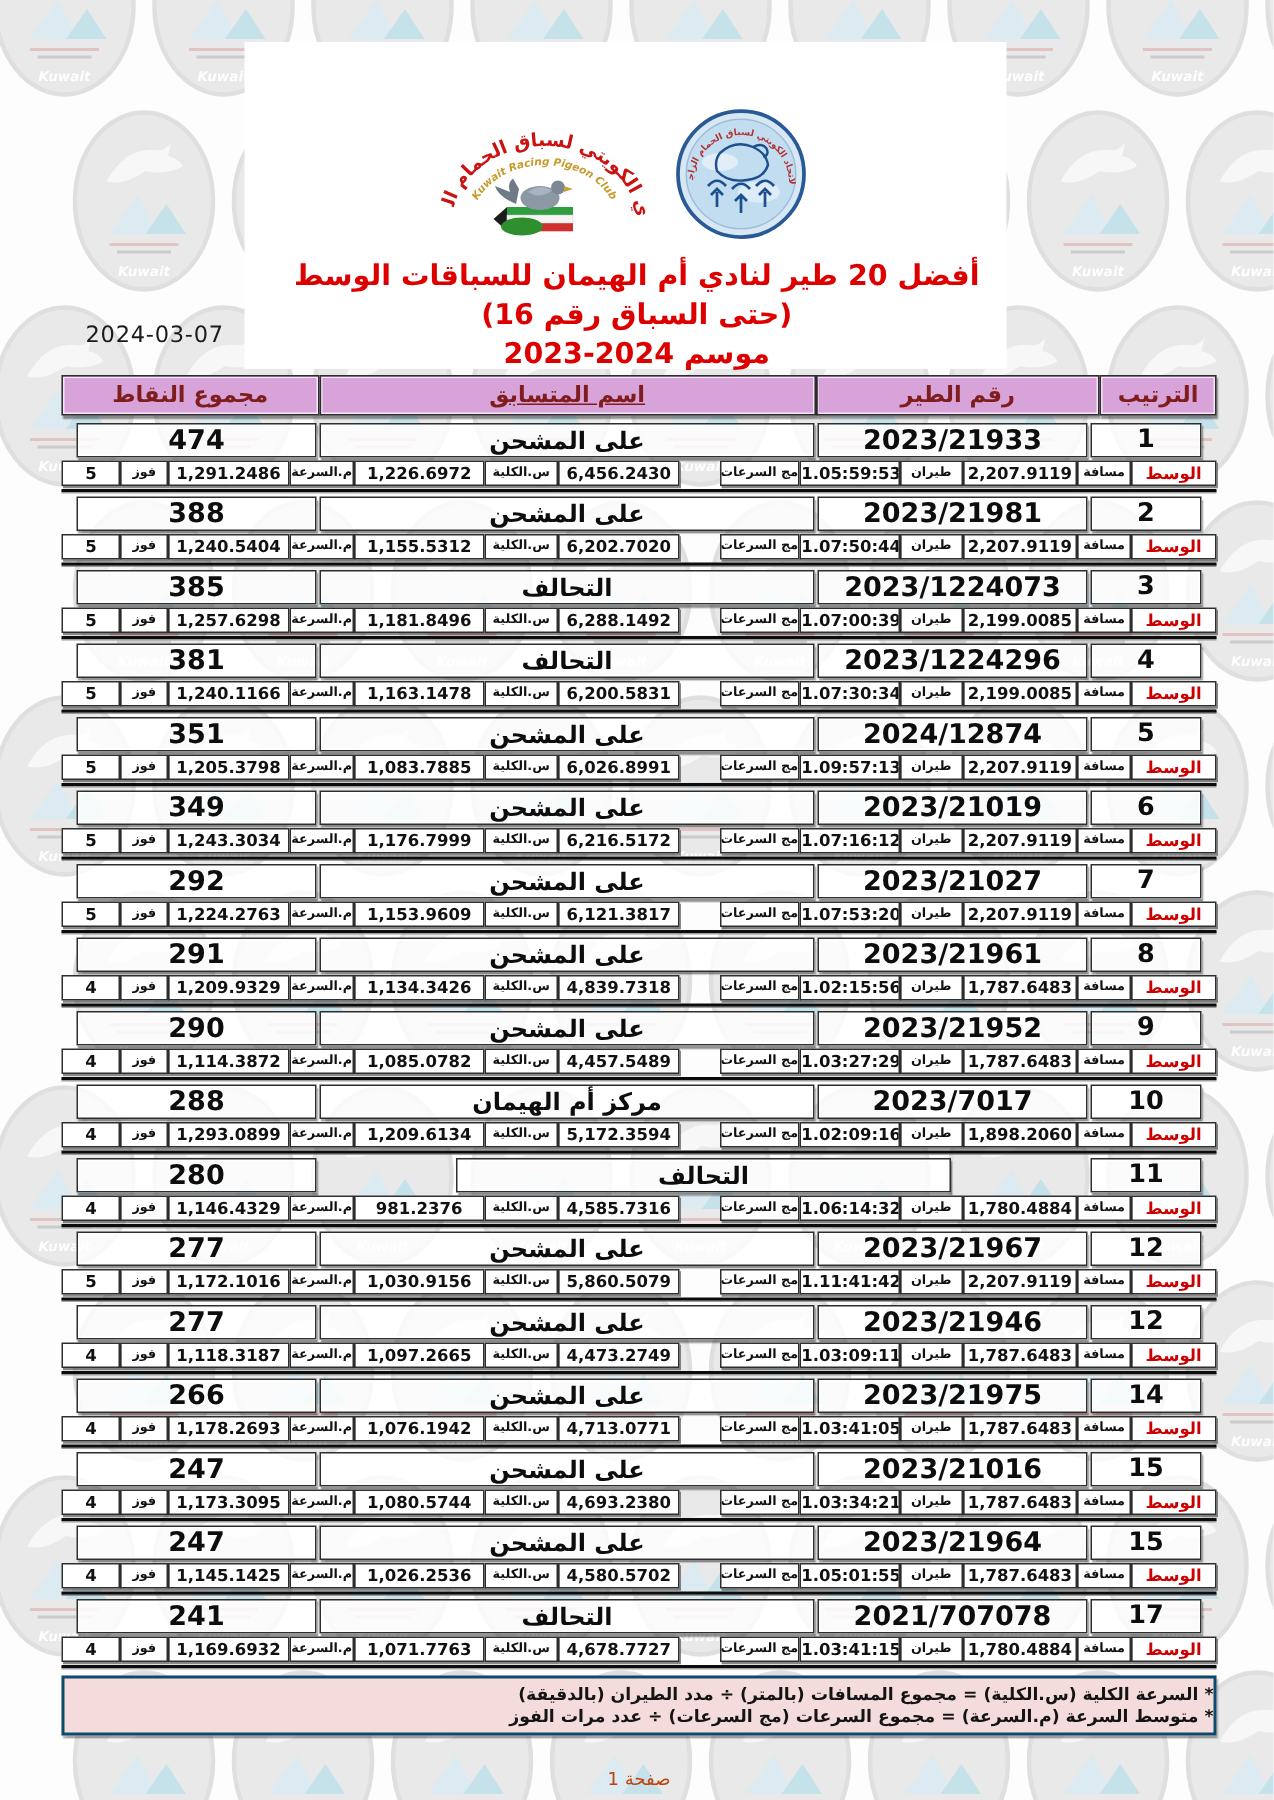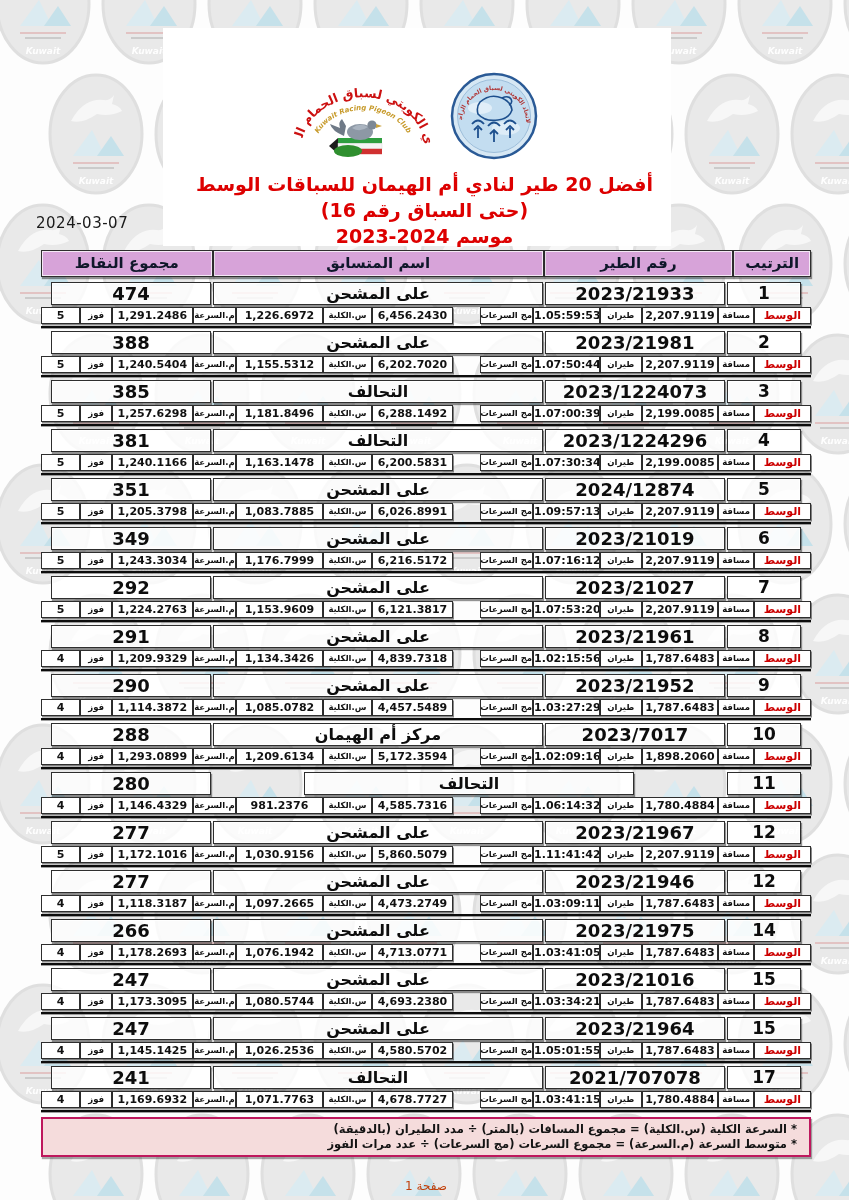--- a/index.html
+++ b/index.html
@@ -8,40 +8,40 @@
     background:#fdfdfd;
     font-family:"DejaVu Sans", sans-serif;
   }
   .watermark{position:absolute;inset:0;opacity:.5;z-index:0;pointer-events:none;}
   .watermark svg{position:absolute;}
   .logo-panel{position:absolute;left:163px;top:28px;width:508px;height:218px;background:#fff;z-index:1;}
   .logo{position:absolute;z-index:2;}
   .club-logo{left:288px;top:76px;width:150px;height:96px;}
   .federation-logo{left:450px;top:72px;width:88px;height:88px;}
   .report-date{
-    position:absolute;left:36px;top:214px;z-index:2;
+    position:absolute;left:57px;top:214px;z-index:2;
     font-size:15px;color:#1a1a1a;letter-spacing:.5px;
   }
   .titles{
     position:absolute;left:0;top:171px;width:100%;z-index:2;
     text-align:center;direction:rtl;
     color:var(--title-red,#dd0000);font-weight:bold;font-size:19px;line-height:26px;
   }
   .results{
     position:absolute;left:41px;top:250px;width:770px;z-index:2;direction:rtl;
   }
   .header-row{display:flex;justify-content:space-between;margin-bottom:5px;}
   .hcell{
     background:var(--header-purple,#d7a3d9);
     border:1px solid #2e2e2e;
     box-shadow:inset 0 0 0 1px rgba(255,255,255,.75),1px 2px 1px rgba(40,40,40,.5);
     height:25px;line-height:25px;text-align:center;
-    font-weight:bold;font-size:15px;color:#0f172a;
+    font-weight:bold;font-size:15px;color:#7f1d1d;
   }
-  .h-rank{width:76px;} .h-bird{width:188px;} .h-name{width:330px;} .h-points{width:170px;}
+  .h-rank{width:76px;} .h-bird{width:188px;} .h-name{width:330px;text-decoration:underline;} .h-points{width:170px;}
   .entry{margin:0;}
   .main-row{display:flex;justify-content:space-between;padding:0 10px;margin-bottom:2px;}
   .cell{
     background:rgba(255,255,255,.82);
     border:1px solid #2e2e2e;
     box-shadow:inset 0 0 0 1px rgba(255,255,255,.9),1px 2px 1px rgba(40,40,40,.5);
     height:21px;line-height:21px;text-align:center;color:#0d0d0d;font-weight:bold;
   }
   .c-rank{width:72px;font-size:17px;}
   .c-bird{width:178px;font-size:18px;direction:ltr;}
@@ -59,23 +59,23 @@
   .ltr{direction:ltr;}
   .avg-label{color:var(--avg-red,#cc0000);font-size:11px;width:56px;}
   .w-ldist{width:34px;} .w-vdist{width:76px;}
   .w-lfly{width:40px;}  .w-vfly{width:66px;}
   .w-lsum{width:52px;margin-left:27px;}  .w-vsum{width:80px;}
   .w-ltot{width:48px;}  .w-vtot{width:86px;}
   .w-lavg{width:42px;}  .w-vavg{width:80px;}
   .w-lwin{width:30px;}  .w-vwin{width:38px;}
   .sep{height:2px;background:#0c0c0c;box-shadow:0 1px 0 rgba(120,120,120,.7);margin-bottom:3px;}
   .notes{
-    margin-top:5px;border:2px solid #be185d;background:var(--notes-pink,#f5dcdc);
+    margin-top:5px;border:2px solid #0c4a6e;background:var(--notes-pink,#f5dcdc);
     box-shadow:1px 2px 1px rgba(40,40,40,.4);
-    padding:3px 12px;text-align:right;direction:rtl;
+    padding:3px 0;text-align:right;direction:rtl;
     font-size:11.5px;font-weight:bold;color:#141414;line-height:15px;
   }
   .pagenum{margin-top:22px;text-align:center;direction:rtl;font-size:12px;color:#c2410c;}
 </style>
 </head>
 <body>
 
 <div class="watermark" id="watermark">
     <svg style="left:-6px;top:-58px" width="98" height="124" viewBox="0 0 98 124">
       <ellipse cx="49" cy="62" rx="46" ry="59" fill="#d6d6d6"></ellipse>

